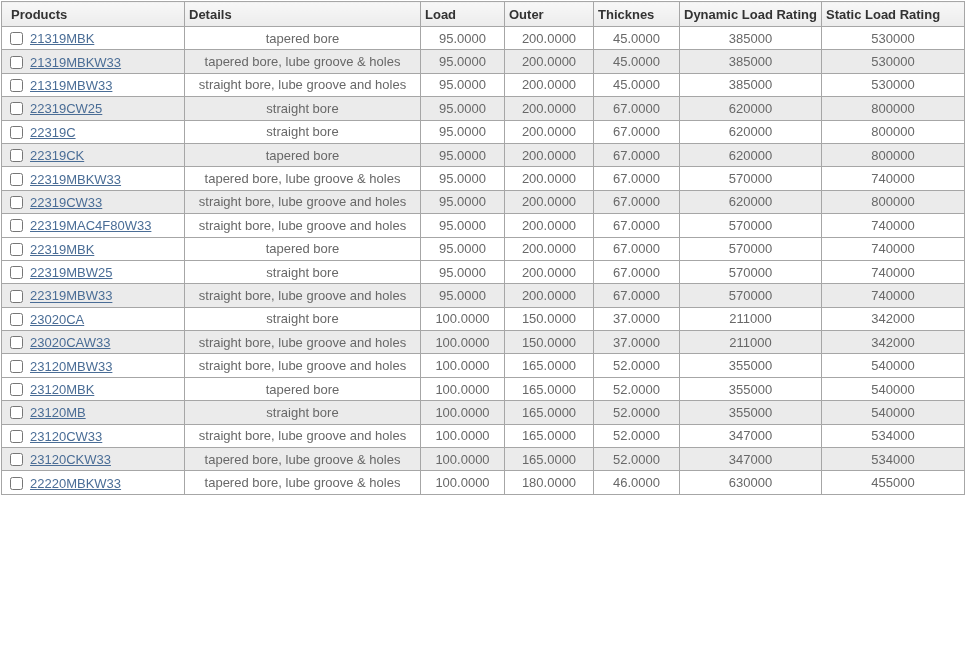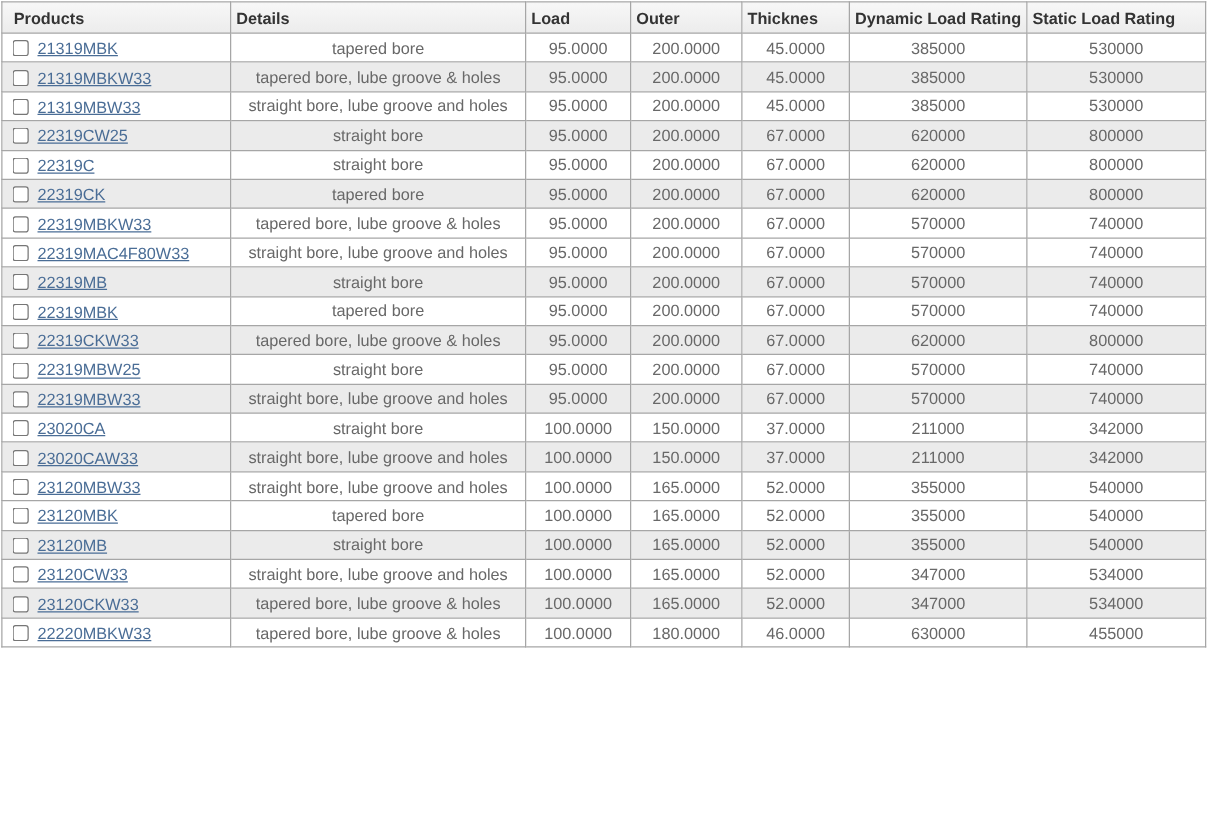--- a/index.html
+++ b/index.html
@@ -157,55 +157,46 @@
         </tr>
         <tr>
           <td class="col-product"><input type="checkbox" style=""><a href="#">22319MBKW33</a></td>
           <td>tapered bore, lube groove &amp; holes</td>
           <td>95.0000</td>
           <td>200.0000</td>
           <td>67.0000</td>
           <td>570000</td>
           <td>740000</td>
         </tr>
+        <tr class="alt">
+          <td class="col-product"><input type="checkbox" style=""><a href="#">22319CW33</a></td>
+          <td>straight bore, lube groove and holes</td>
+          <td>95.0000</td>
+          <td>200.0000</td>
+          <td>67.0000</td>
+          <td>620000</td>
+          <td>800000</td>
+        </tr>
         <tr>
           <td class="col-product"><input type="checkbox" style=""><a href="#">22319MAC4F80W33</a></td>
           <td>straight bore, lube groove and holes</td>
           <td>95.0000</td>
           <td>200.0000</td>
           <td>67.0000</td>
           <td>570000</td>
           <td>740000</td>
         </tr>
-        <tr class="alt">
-          <td class="col-product"><input type="checkbox" style=""><a href="#">22319MB</a></td>
-          <td>straight bore</td>
-          <td>95.0000</td>
-          <td>200.0000</td>
-          <td>67.0000</td>
-          <td>570000</td>
-          <td>740000</td>
-        </tr>
         <tr>
           <td class="col-product"><input type="checkbox" style=""><a href="#">22319MBK</a></td>
           <td>tapered bore</td>
           <td>95.0000</td>
           <td>200.0000</td>
           <td>67.0000</td>
           <td>570000</td>
           <td>740000</td>
-        </tr>
-        <tr class="alt">
-          <td class="col-product"><input type="checkbox" style=""><a href="#">22319CKW33</a></td>
-          <td>tapered bore, lube groove &amp; holes</td>
-          <td>95.0000</td>
-          <td>200.0000</td>
-          <td>67.0000</td>
-          <td>620000</td>
-          <td>800000</td>
         </tr>
         <tr>
           <td class="col-product"><input type="checkbox" style=""><a href="#">22319MBW25</a></td>
           <td>straight bore</td>
           <td>95.0000</td>
           <td>200.0000</td>
           <td>67.0000</td>
           <td>570000</td>
           <td>740000</td>
         </tr>

